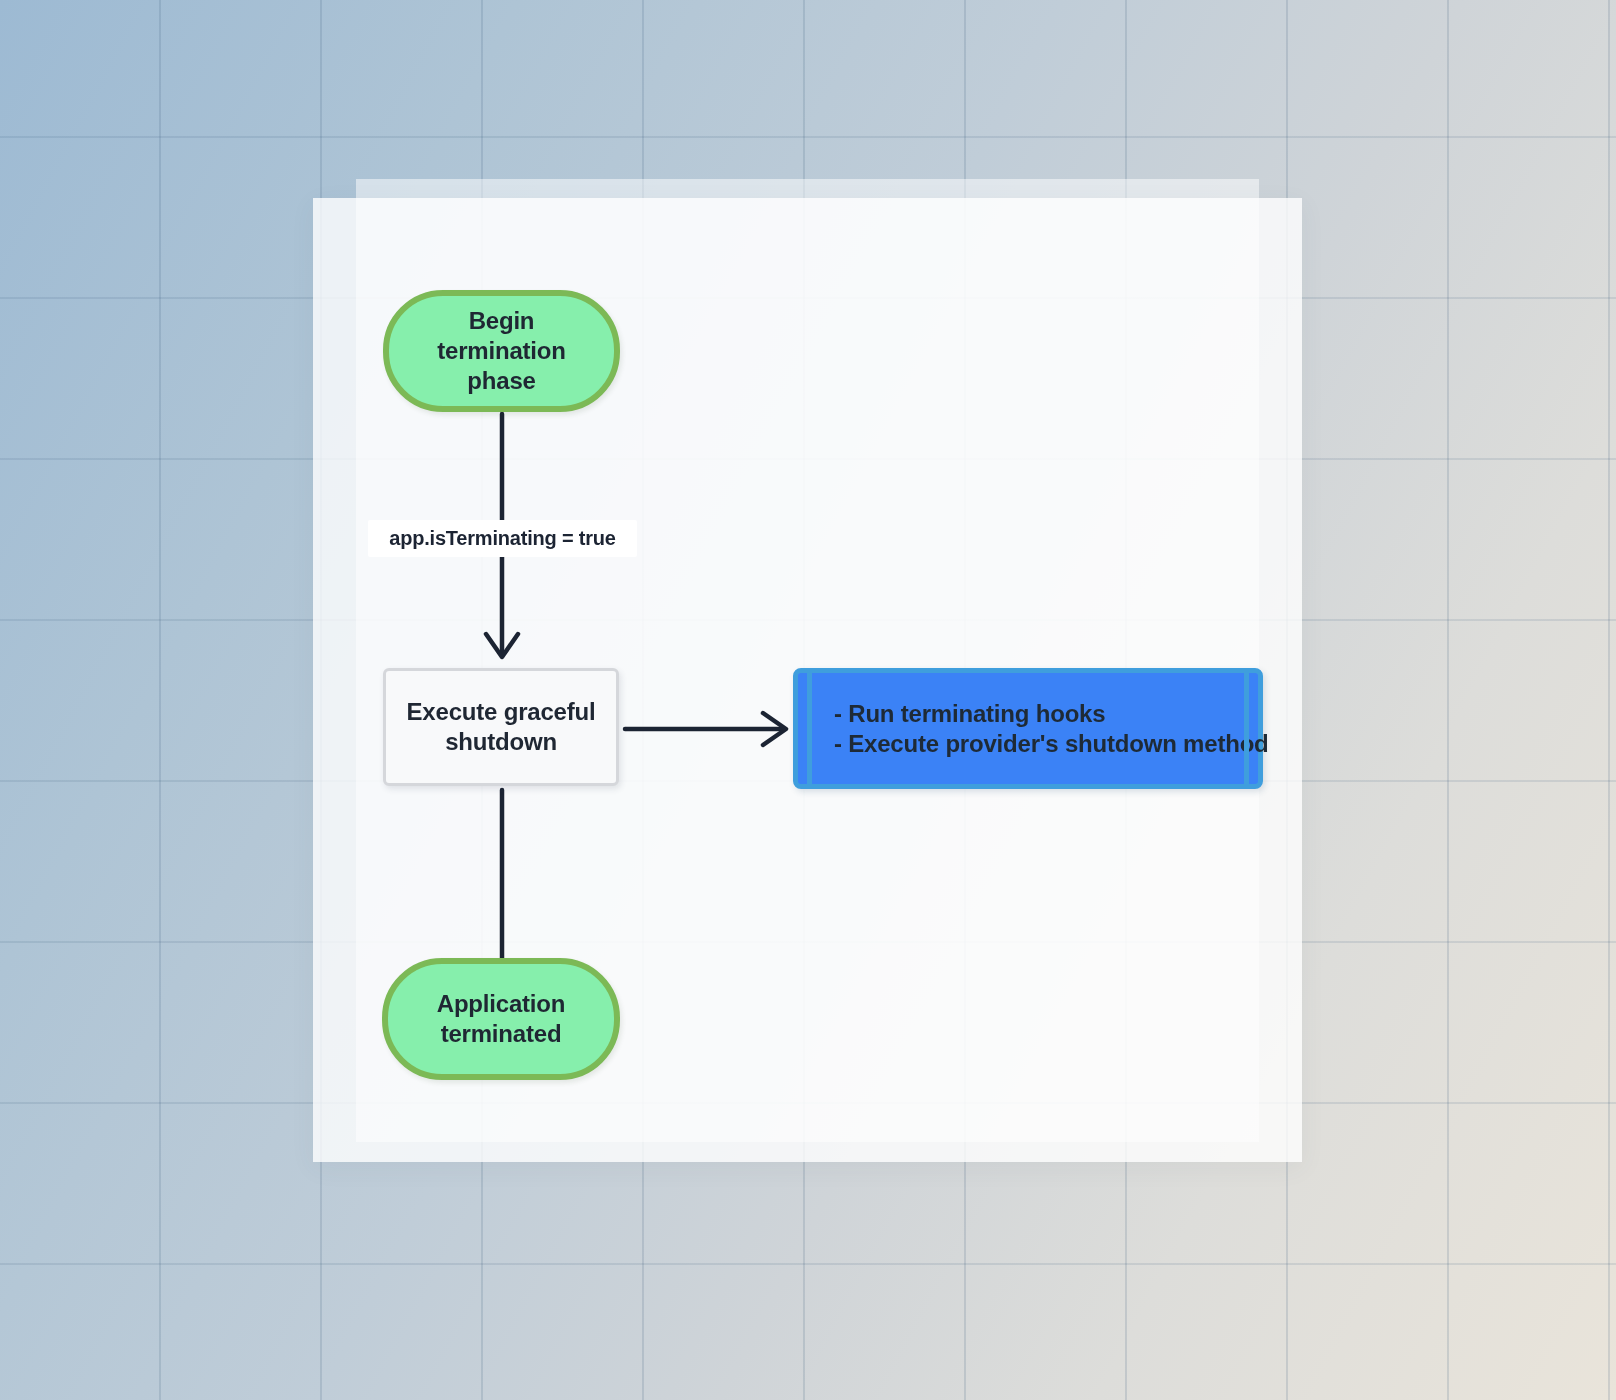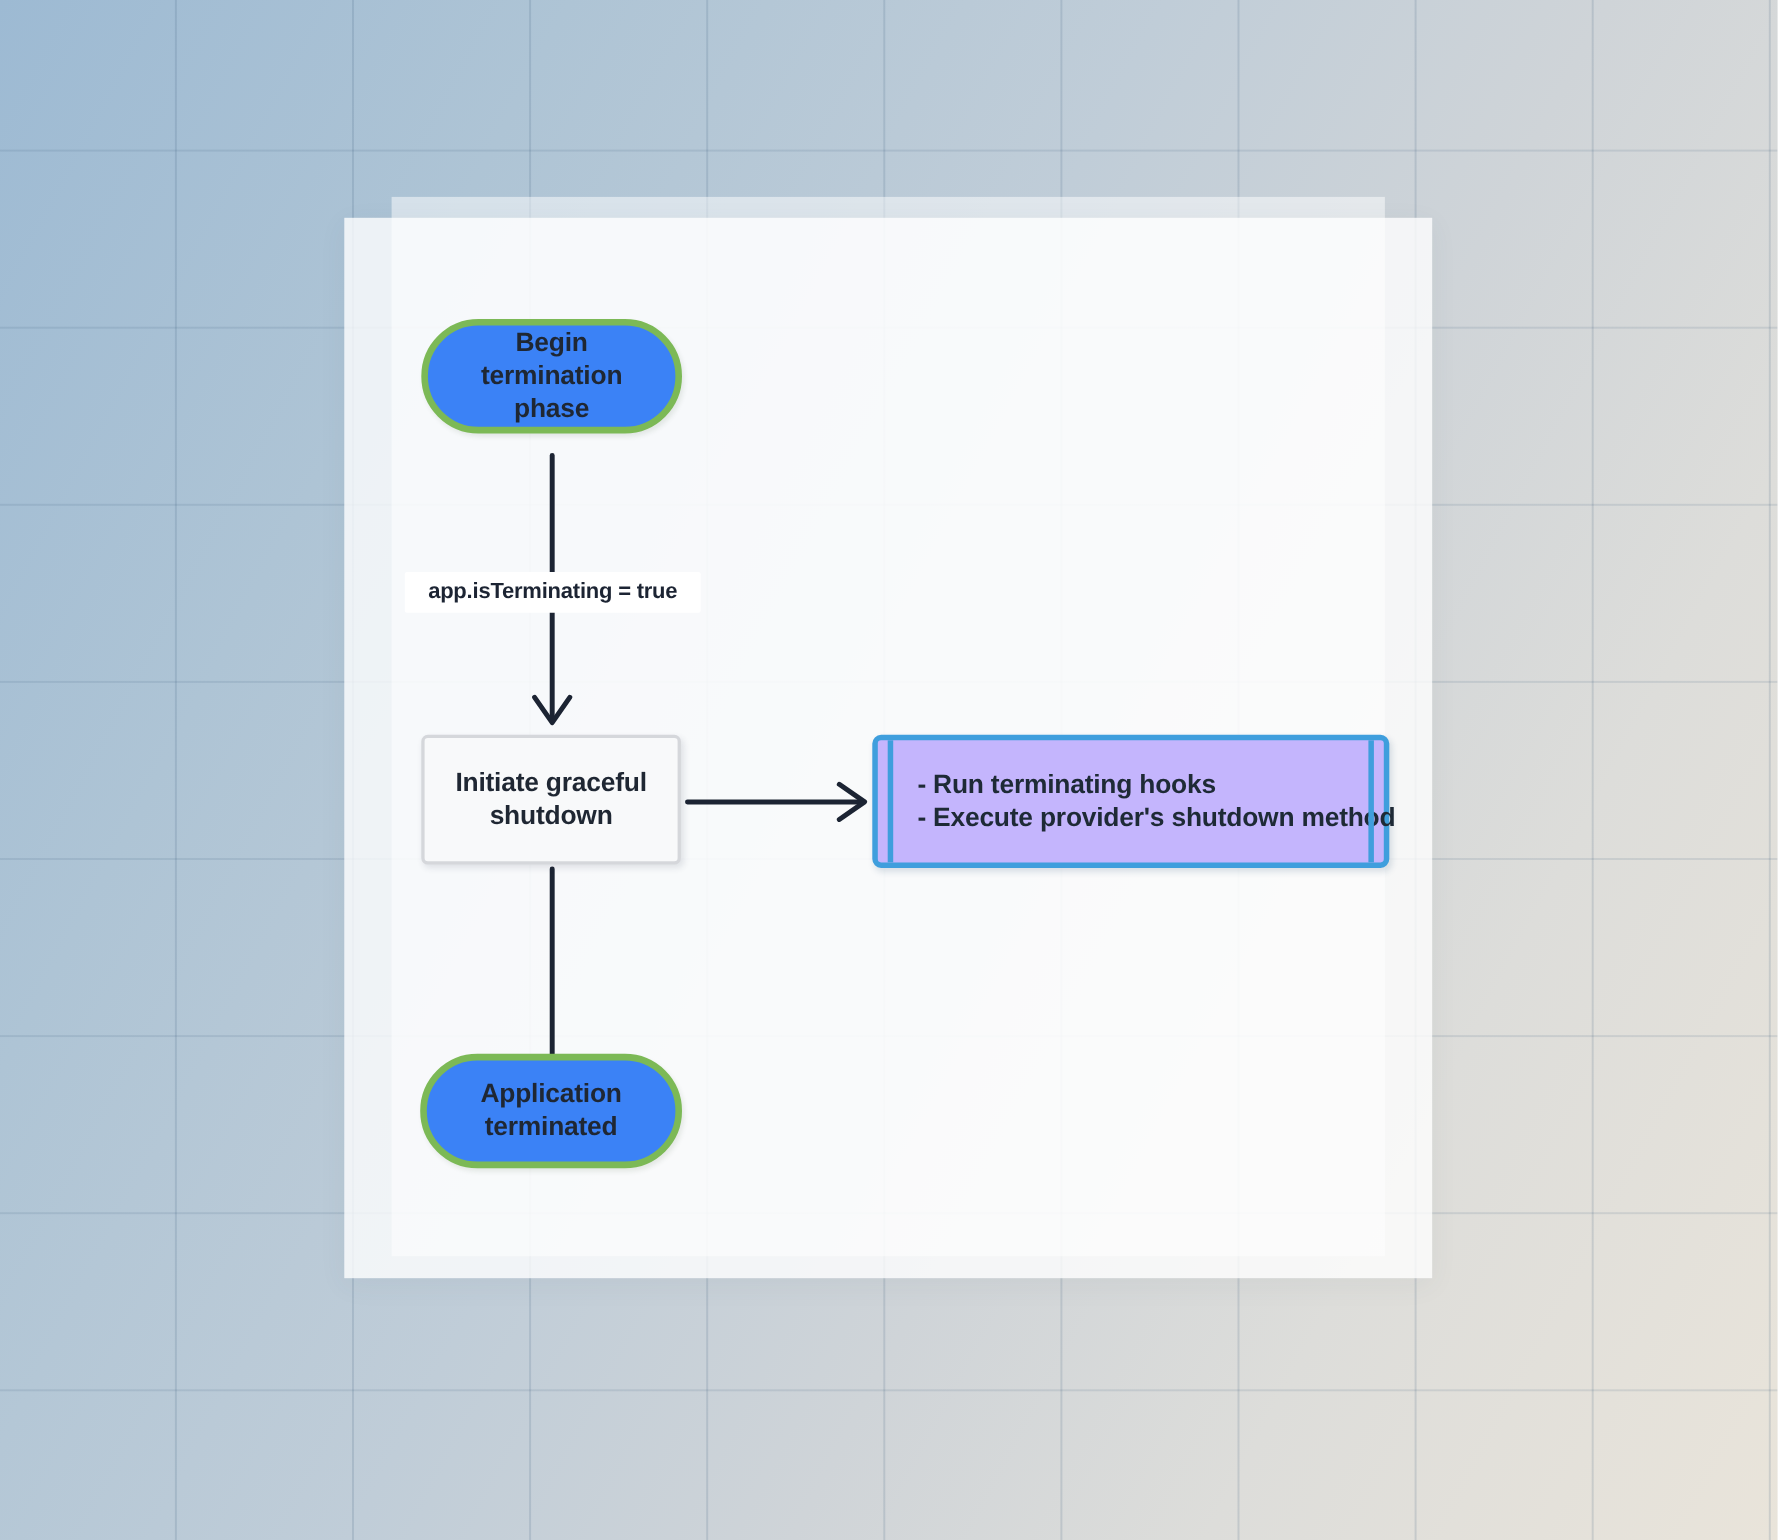--- a/index.html
+++ b/index.html
@@ -27,36 +27,36 @@
     box-shadow:0 6px 24px rgba(60,80,100,0.06);
   }
   svg.arrows{position:absolute;left:0;top:0;pointer-events:none;}
   .node{
     position:absolute;box-sizing:border-box;
     display:flex;align-items:center;justify-content:center;
     text-align:center;color:#1f2733;font-weight:600;font-size:24px;line-height:30px;
     letter-spacing:-0.2px;
   }
   .stadium{
-    width:237px;height:104px;border-radius:60px;
-    border:6px solid #7cb956;background:#3b82f6;
+    width:237px;height:122px;border-radius:60px;
+    border:6px solid #7cb956;background:#86efac;
     box-shadow:2px 3px 5px rgba(40,70,30,0.10);
   }
   .stadium-begin{left:383px;top:290px;}
   .stadium-end{left:382px;top:958px;width:238px;}
   .stadium .inner{width:170px;}
   .rect-node{
     left:383px;top:668px;width:236px;height:118px;
     border:3px solid #d5d7db;background:#f8f9fa;border-radius:6px;
     box-shadow:2px 3px 6px rgba(50,60,80,0.12);
   }
   .rect-node .inner{width:200px;}
   .subroutine{
     left:793px;top:668px;width:470px;height:121px;
-    border:5px solid #3f9edd;background:#c4b5fd;border-radius:8px;
+    border:5px solid #3f9edd;background:#3b82f6;border-radius:8px;
     box-shadow:2px 3px 6px rgba(30,70,110,0.15);
     justify-content:flex-start;
   }
   .subroutine .bar{
     position:absolute;top:0;bottom:0;width:5px;background:#3f9edd;
   }
   .bar-left{left:9px;}
   .bar-right{right:9px;}
   .subroutine .lines{
     padding-left:36px;text-align:left;white-space:nowrap;color:#1e2a36;
@@ -95,21 +95,21 @@
   </g>
 </svg>
 
 <div class="edge-label">app.isTerminating = true</div>
 
 <div class="node stadium stadium-begin">
   <div class="inner">Begin termination phase</div>
 </div>
 
 <div class="node rect-node">
-  <div class="inner">Initiate graceful shutdown</div>
+  <div class="inner">Execute graceful shutdown</div>
 </div>
 
 <div class="node subroutine">
   <div class="bar bar-left"></div>
   <div class="bar bar-right"></div>
   <div class="lines">
     <div>- Run terminating hooks</div>
     <div>- Execute provider's shutdown method</div>
   </div>
 </div>

